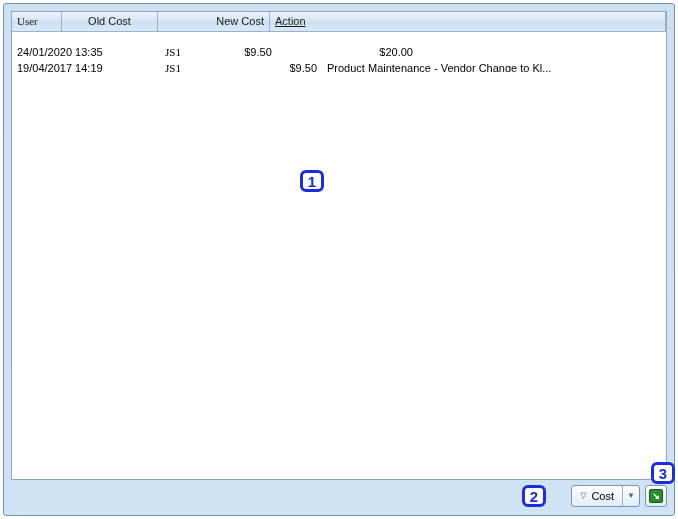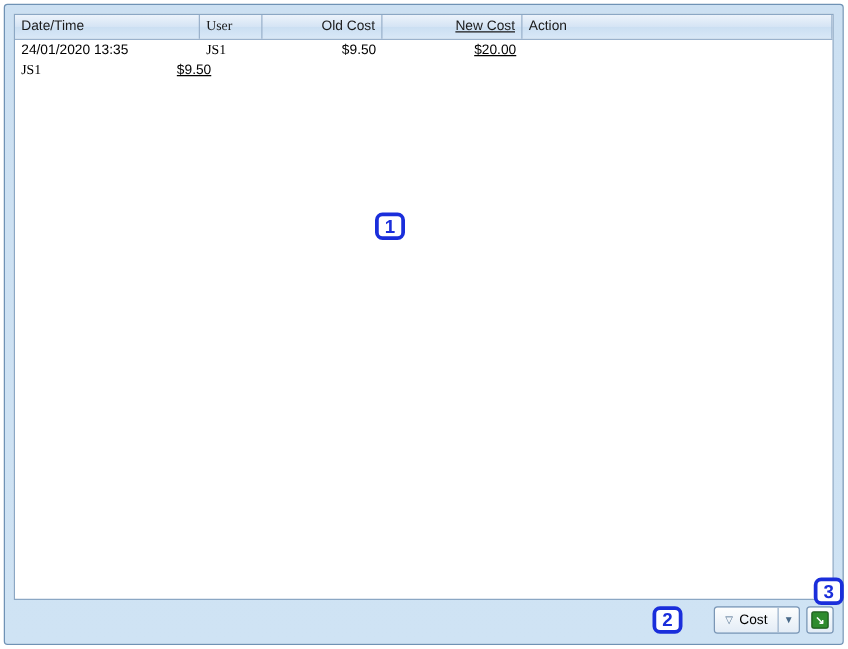--- a/index.html
+++ b/index.html
@@ -38,30 +38,30 @@
       white-space: nowrap;
     }
     .grid-body { }
     .grid-row {
       display: flex;
       height: 16px;
       line-height: 16px;
       color: #000;
     }
     .grid-row .cell {
-      padding: 0 5px;
+      padding: 12px 5px;
       overflow: hidden;
       white-space: nowrap;
       text-overflow: ellipsis;
     }
     .col-dt { width: 148px; }
     .col-user { width: 50px; font-family: Liberation Serif, serif; }
-    .col-oldcost { width: 96px; text-align: right; }
-    .col-newcost { width: 112px; text-align: right; text-decoration: underline; }
-    .col-action { flex: 1; }
+    .col-oldcost { width: 96px; text-align: center; }
+    .col-newcost { width: 112px; text-align: right; }
+    .col-action { flex: 1; text-decoration: underline; }
     .bottom-bar {
       position: absolute;
       left: 7px; right: 7px; bottom: 7px;
       height: 24px;
       display: flex;
       justify-content: flex-end;
       gap: 5px;
       align-items: center;
     }
     .btn-more {
@@ -127,36 +127,37 @@
     #m1 { left: 300px; top: 170px; }
     #m2 { left: 522px; top: 485px; }
     #m3 { left: 651px; top: 462px; }
   </style>
 </head>
 <body>
 
 <div class="outer-frame">
   <div class="inner-panel">
     <div class="grid-header">
-      <div class="col col-dt">Date/Time</div>
       <div class="col col-user">User</div>
       <div class="col col-oldcost">Old Cost</div>
       <div class="col col-newcost">New Cost</div>
       <div class="col col-action">Action</div>
     </div>
     <div class="grid-body">
       <div class="grid-row">
         <div class="cell col-dt">24/01/2020 13:35</div>
         <div class="cell col-user">JS1</div>
         <div class="cell col-oldcost">$9.50</div>
         <div class="cell col-newcost">$20.00</div>
       </div>
       <div class="grid-row">
+        <div class="cell col-dt">19/04/2017 14:19</div>
         <div class="cell col-user">JS1</div>
         <div class="cell col-newcost">$9.50</div>
+        <div class="cell col-action">Product Maintenance - Vendor Change to Kl...</div>
       </div>
     </div>
   </div>
 
   <div class="bottom-bar">
     <div class="btn-more">
       <div class="btn-more-main">
         <span class="chev">▽</span>
         <span>Cost</span>
       </div>

